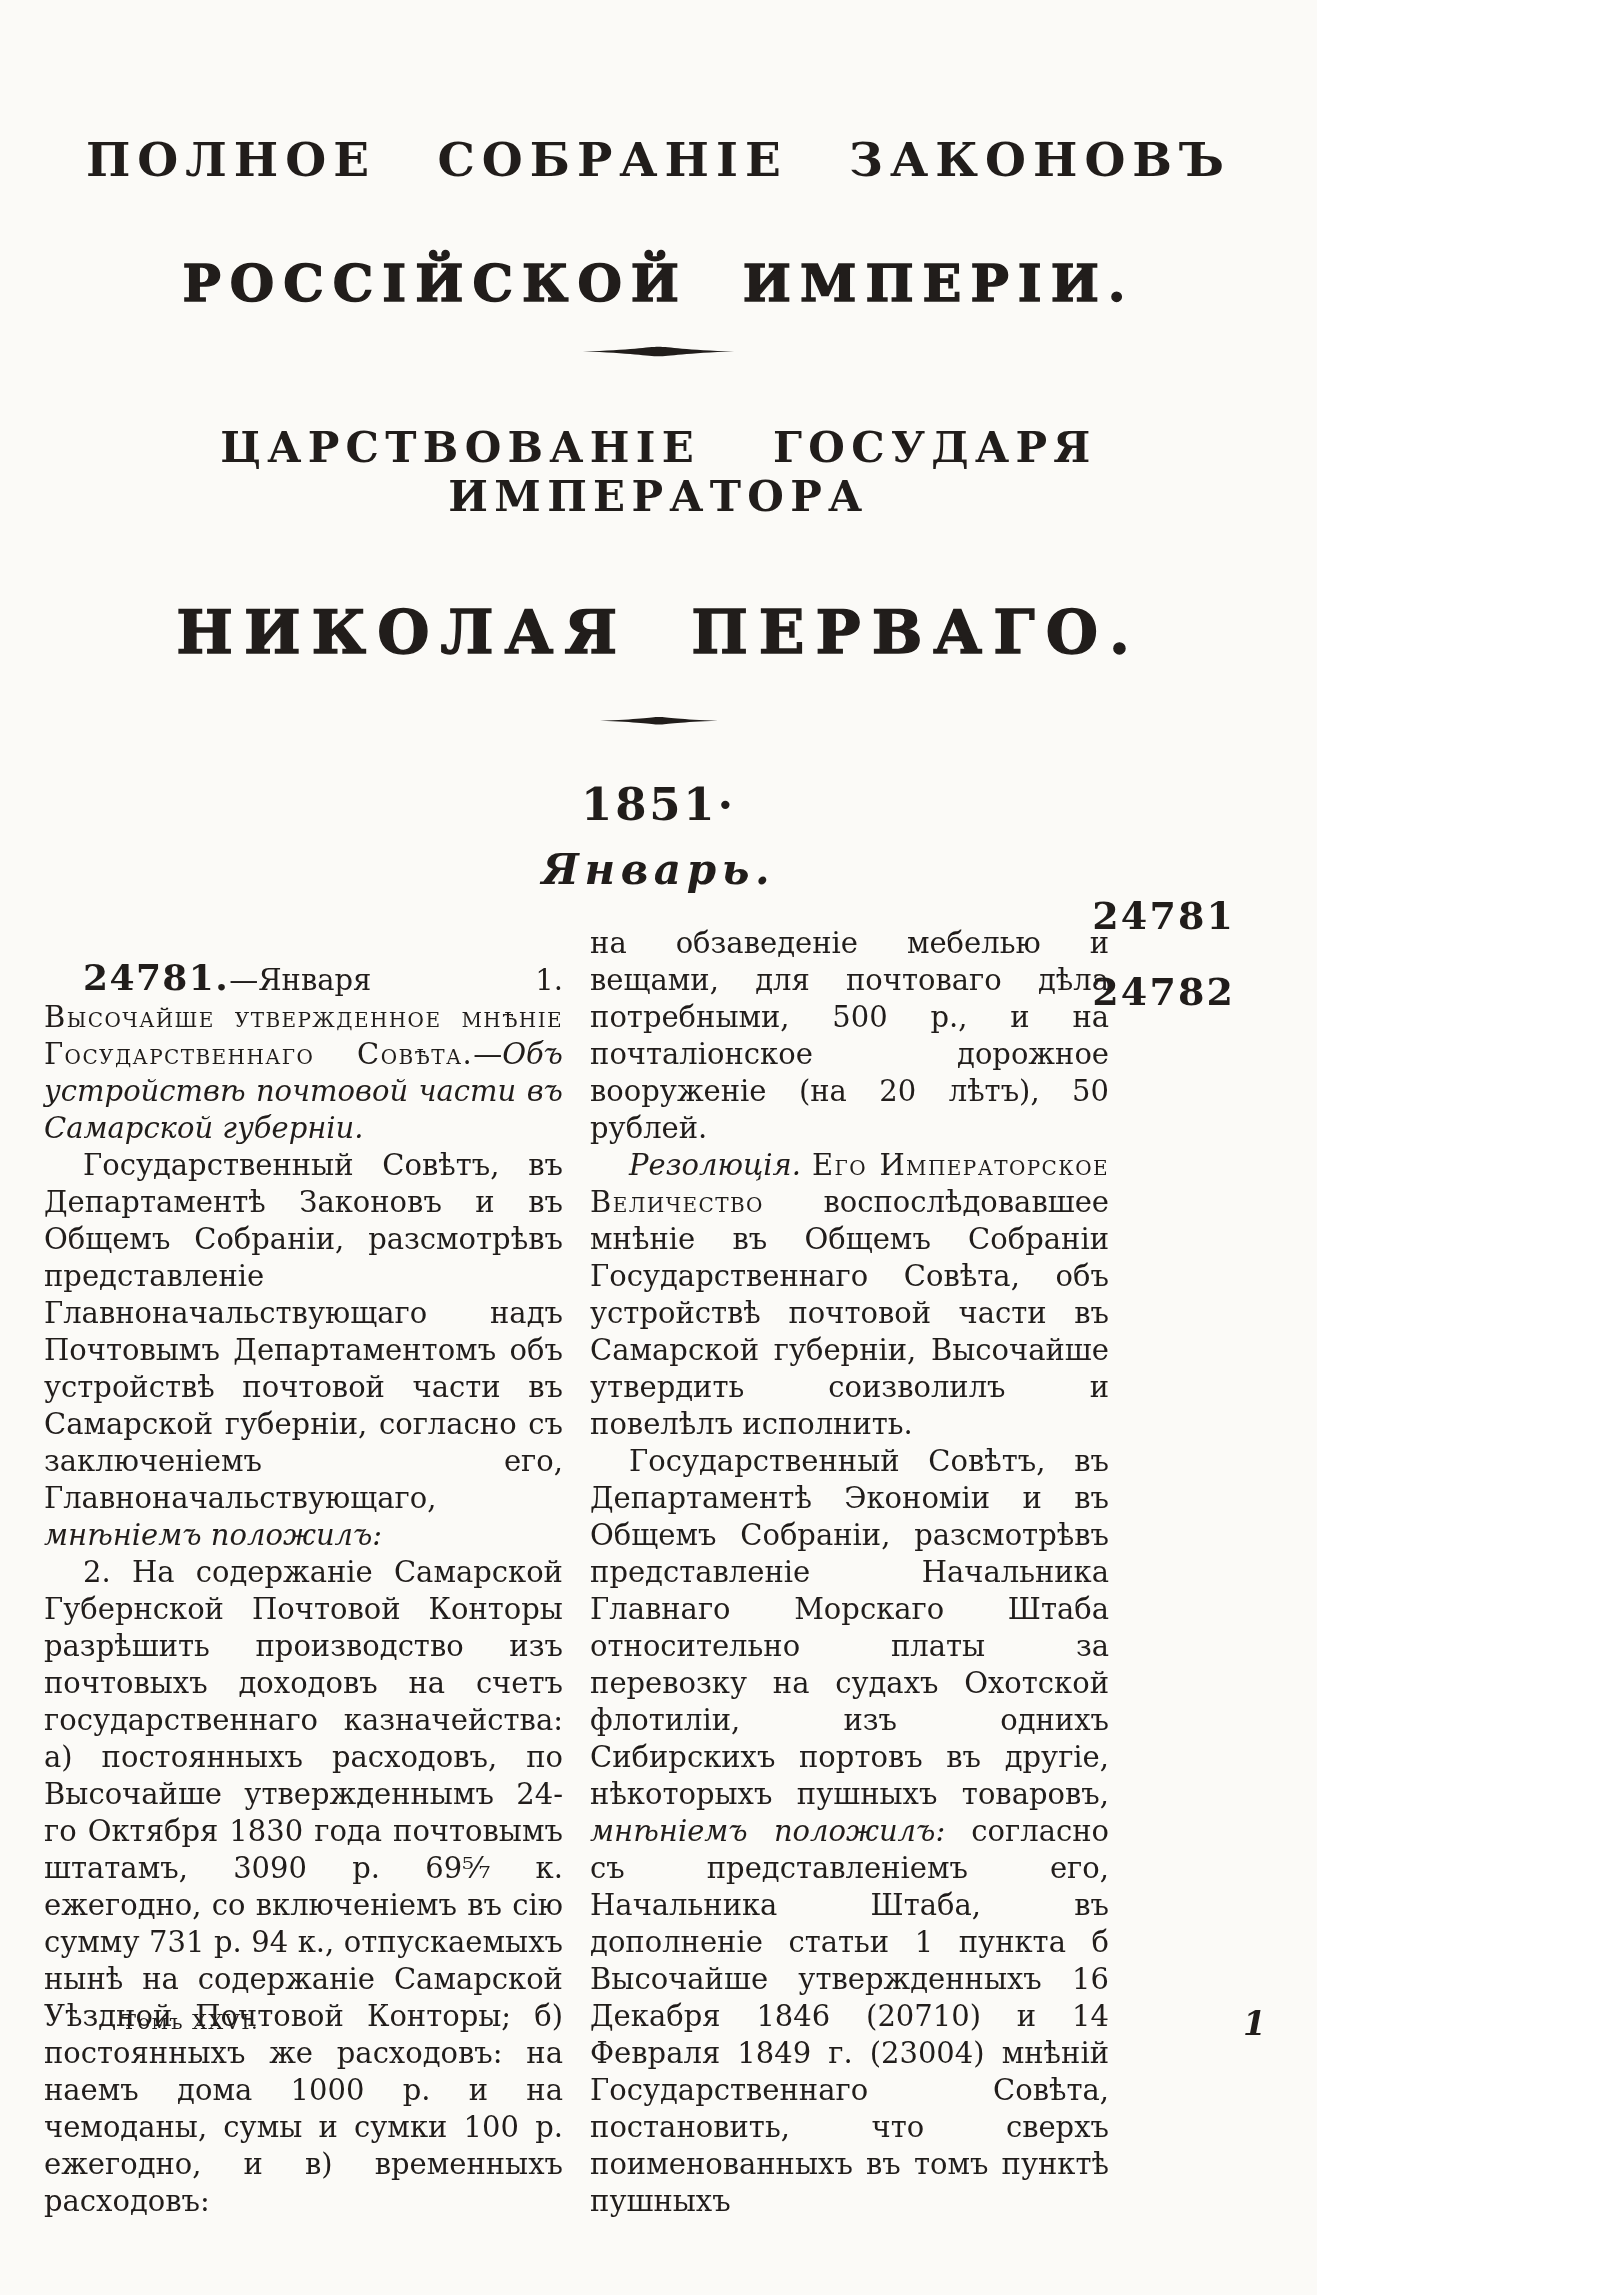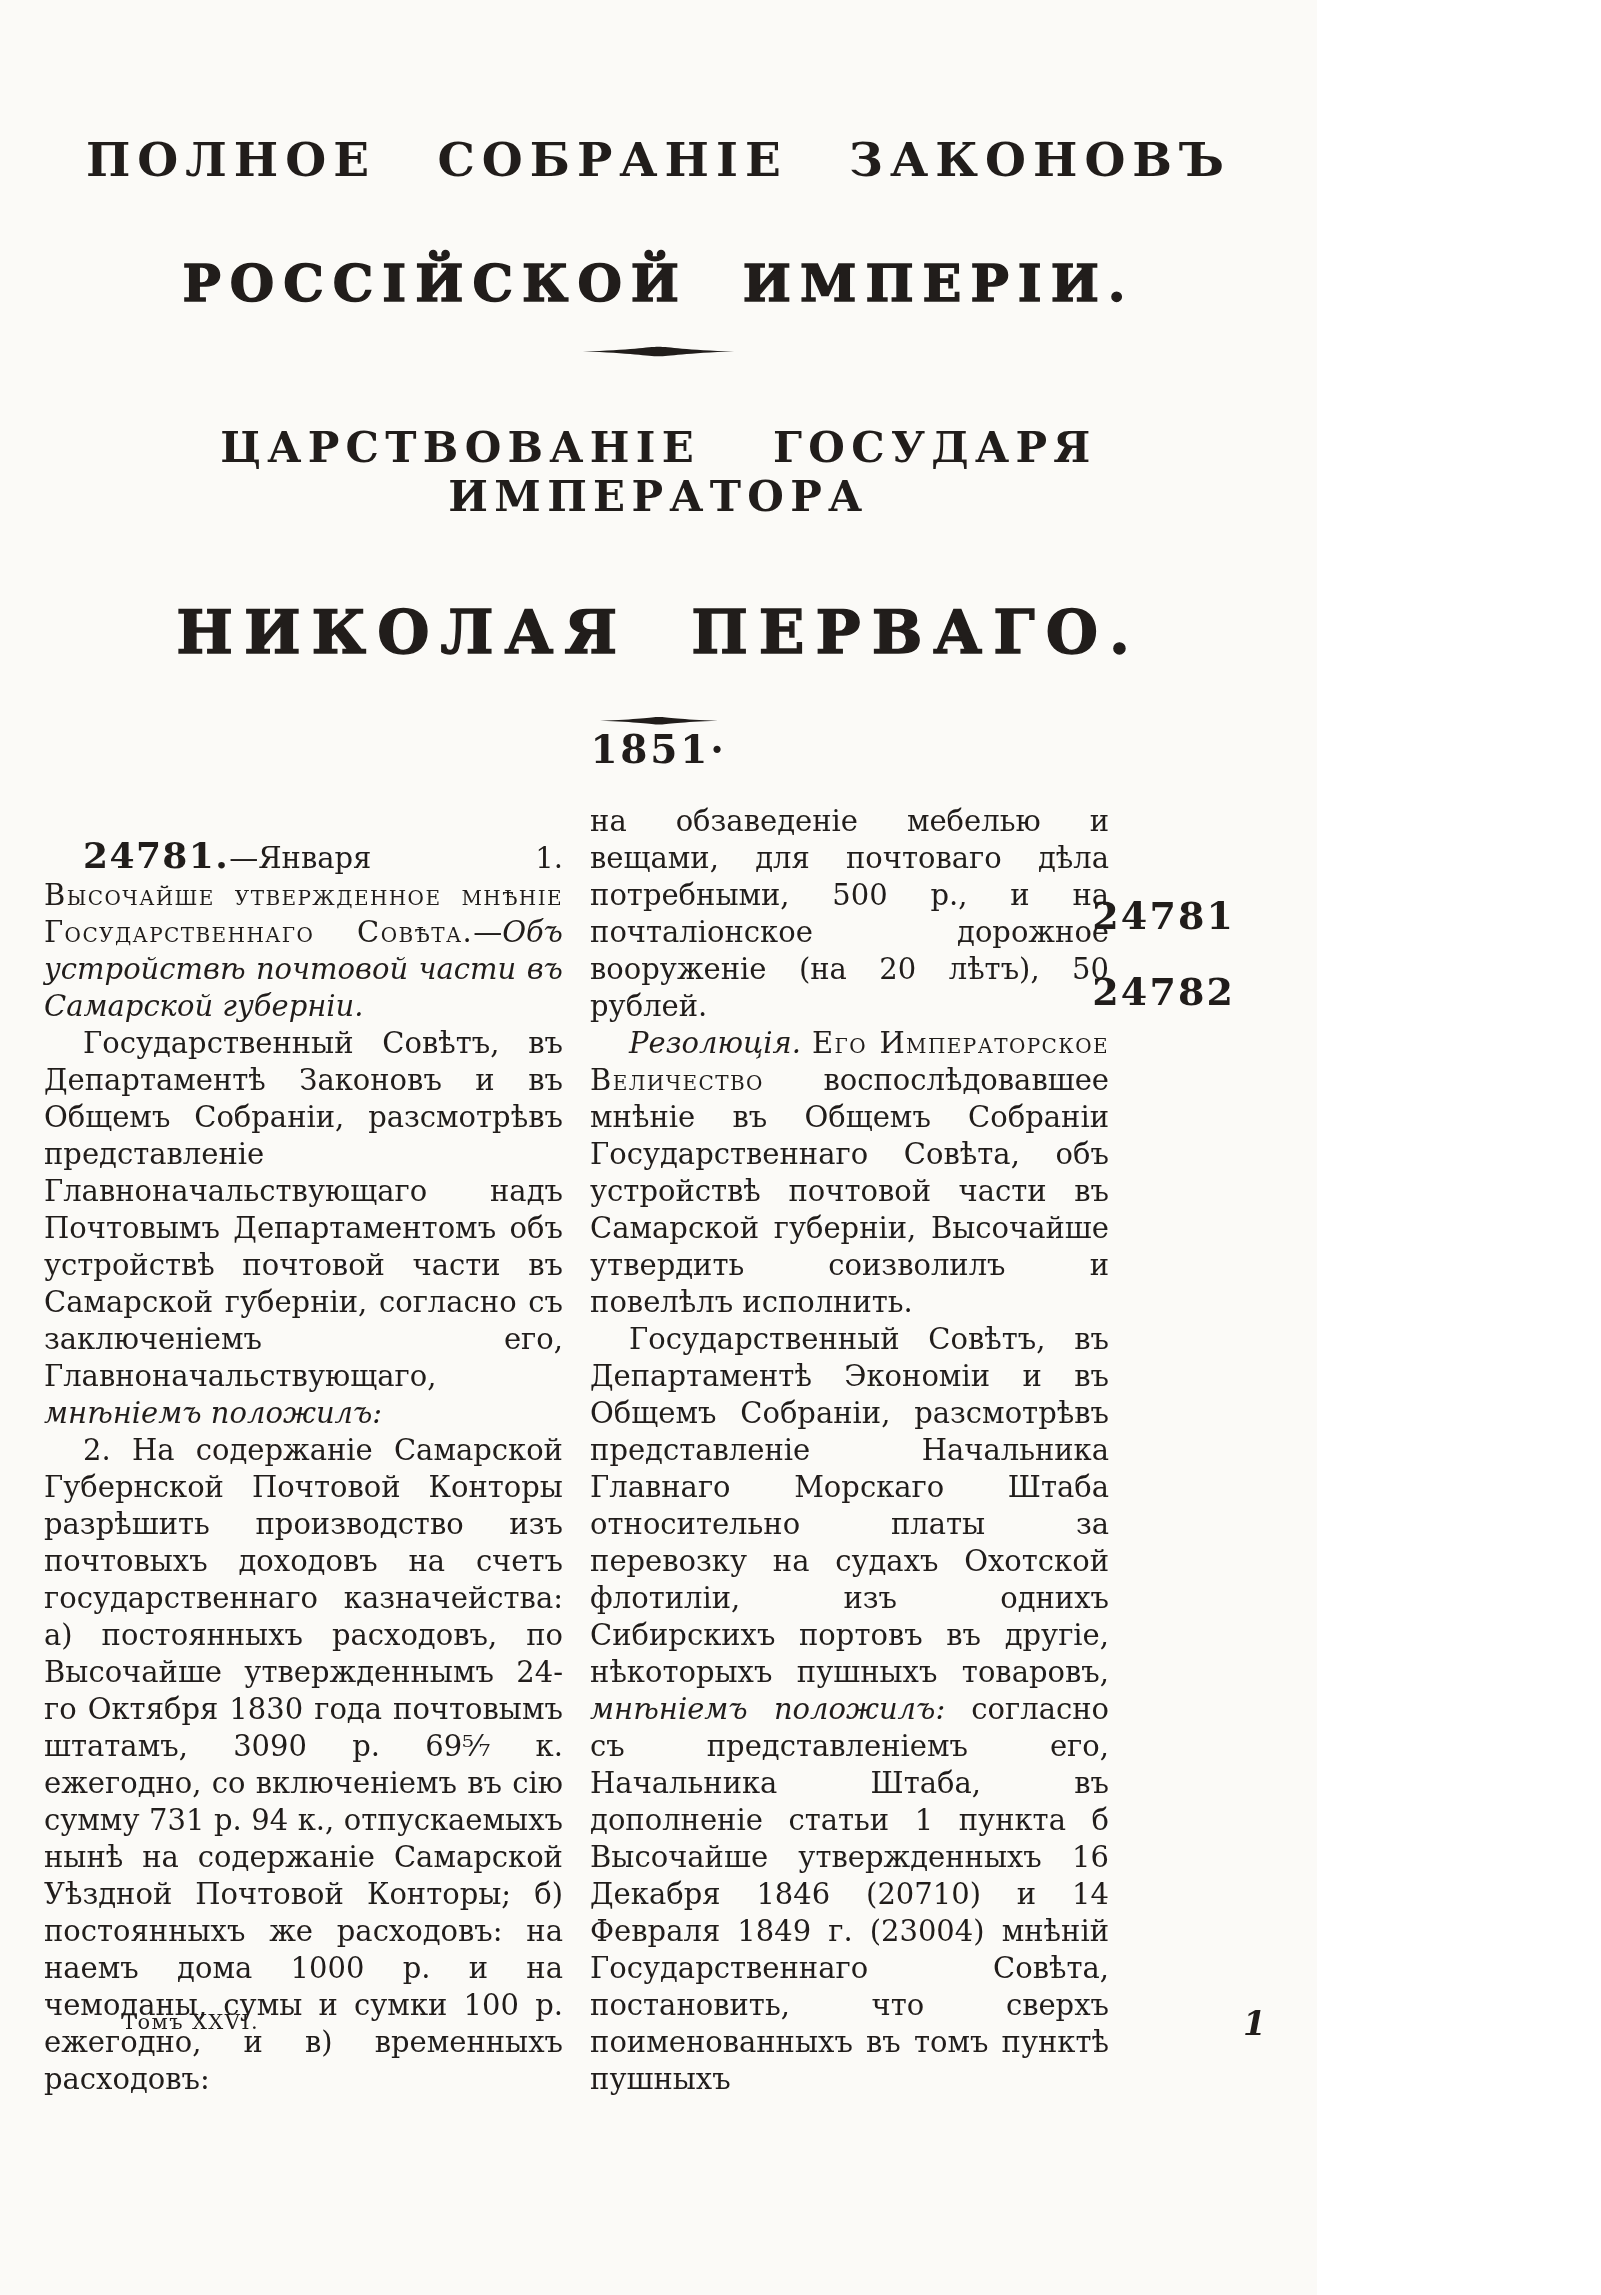--- a/index.html
+++ b/index.html
@@ -11,21 +11,21 @@
     font-family:"DejaVu Serif","Liberation Serif",serif;
     overflow:hidden;
   }
   .masthead { padding-top:132px; text-align:center; }
   .title-main { margin:0; font-size:47px; font-weight:bold; letter-spacing:7px; word-spacing:38px; }
   .title-empire { margin:66px 0 0; font-size:51px; font-weight:bold; letter-spacing:9px; word-spacing:28px; -webkit-text-stroke:1.4px var(--ink); }
   .ornament { margin:33px auto 0; width:153px; color:var(--ink); line-height:0; }
   .ornament.small { margin-top:49px; width:118px; }
   .reign { margin:66px 0 0; font-size:42px; font-weight:bold; letter-spacing:6.3px; word-spacing:52px; }
   .emperor { margin:76px 0 0; font-size:60px; font-weight:bold; letter-spacing:11px; word-spacing:31px; -webkit-text-stroke:1.4px var(--ink); }
-  .year { font-size:39px; font-weight:bold; letter-spacing:2.8px; }
+  .year { margin-top:52px; font-size:45px; font-weight:bold; letter-spacing:2.8px; }
   .month { margin-top:14px; font-size:42px; font-weight:bold; font-style:italic; letter-spacing:5.6px; }
 
   .columns { display:flex; align-items:flex-end; margin:31px 208px 0 44px; }
   .col { flex:1 1 0; font-size:29px; line-height:37px; text-align:justify; }
   .col-left  { padding-right:21px; }
   .col-right { padding-left:4px; }
   .col-divider { width:2.1px; background:var(--ink); }
 
   .para { margin:0; }
   .para.indent { text-indent:39px; }
@@ -59,20 +59,21 @@
     <h2 class="reign">ЦАРСТВОВАНІЕ ГОСУДАРЯ ИМПЕРАТОРА</h2>
     <h2 class="emperor">НИКОЛАЯ ПЕРВАГО.</h2>
 
     <div class="ornament small">
       <svg viewBox="0 0 220 16" width="118" height="9.7">
         <path d="M0 8 C 70 6, 95 1, 110 1 C 125 1, 150 6, 220 8 C 150 10, 125 15, 110 15 C 95 15, 70 10, 0 8 Z" fill="currentColor"></path>
       </svg>
     </div>
 
     <div class="year">1851·</div>
+    <div class="month">Январь.</div>
   </header>
 
   <main class="columns">
     <div class="col col-left" id="col-left">
         <p class="para indent"><span class="s-num">24781.</span><span class="s-n">—Января 1. </span><span class="s-sc">Высочайше утвержденное мнѣніе Государственнаго Совѣта.</span><span class="s-n">—</span><span class="s-i">Объ устройствѣ почтовой части въ Самарской губерніи.</span></p>
         <p class="para indent"><span class="s-n">Государственный Совѣтъ, въ Департаментѣ Законовъ и въ Общемъ Собраніи, разсмотрѣвъ представленіе Главноначальствующаго надъ Почтовымъ Департаментомъ объ устройствѣ почтовой части въ Самарской губерніи, согласно съ заключеніемъ его, Главноначальствующаго, </span><span class="s-i">мнѣніемъ положилъ:</span></p>
         <p class="para indent"><span class="s-n">2. На содержаніе Самарской Губернской Почтовой Конторы разрѣшить производство изъ почтовыхъ доходовъ на счетъ государственнаго казначейства: а) постоянныхъ расходовъ, по Высочайше утвержденнымъ 24-го Октября 1830 года почтовымъ штатамъ, 3090 р. 69⁵⁄₇ к. ежегодно, со включеніемъ въ сію сумму 731 р. 94 к., отпускаемыхъ нынѣ на содержаніе Самарской Уѣздной Почтовой Конторы; б) постоянныхъ же расходовъ: на наемъ дома 1000 р. и на чемоданы, сумы и сумки 100 р. ежегодно, и в) временныхъ расходовъ:</span></p>
       </div>
     <div class="col-divider"></div>
     <div class="col col-right" id="col-right">

